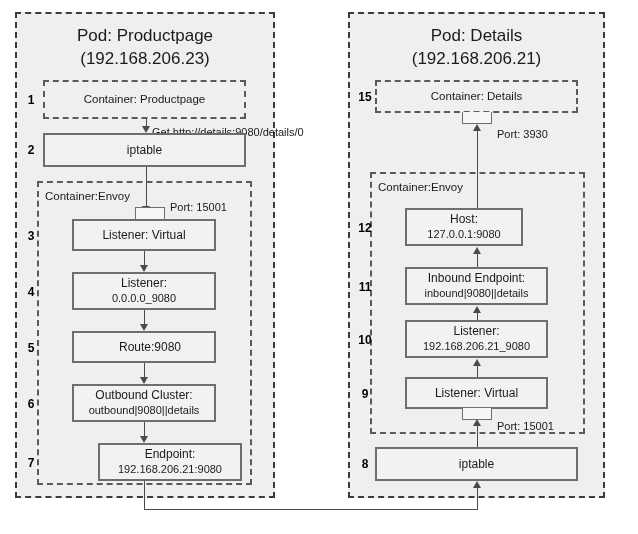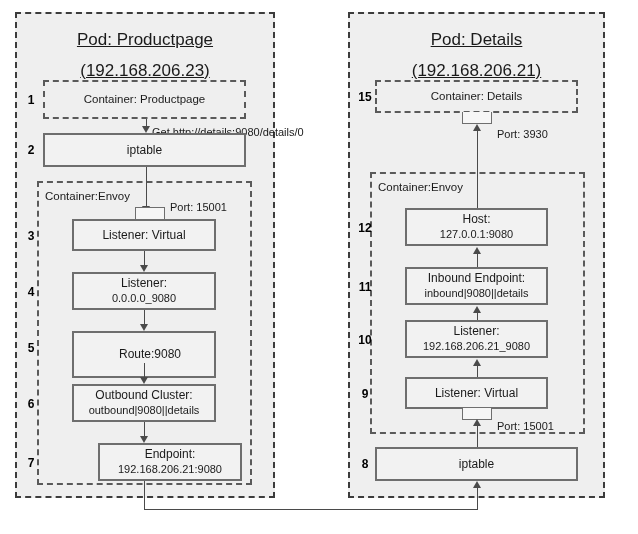--- a/index.html
+++ b/index.html
@@ -22,23 +22,22 @@
     border: 2px dashed #3c3c3c;
     box-sizing: border-box;
   }
   .pod-title {
     position: absolute;
     left: 0;
     right: 0;
     text-align: center;
     font-size: 17px;
     color: #1a1a1a;
-    line-height: 31px;
+    line-height: 23px;
     white-space: pre-line;
-    text-decoration: underline;
   }
   
   .dashbox {
     position: absolute;
     border: 2px dashed #5a5a5a;
     box-sizing: border-box;
     background: transparent;
   }
   .dashbox-label {
     position: absolute;
@@ -150,21 +149,21 @@
 
   <div class="node" style="left:72px; top:272px; width:144px; height:38px;">
     <span class="l1">Listener:</span>
     <span class="l2">0.0.0.0_9080</span>
   </div>
   <div class="step-num" style="left:22px; top:285px;">4</div>
 
   <div class="vline" style="left:144px; top:310px; height:17px;"></div>
   <div class="arrow-down" style="left:140px; top:324px;"></div>
 
-  <div class="node single" style="left:72px; top:331px; width:144px; height:47px;padding-left:12px;">
+  <div class="node single" style="left:72px; top:331px; width:144px; height:32px;padding-left:12px;">
     <span class="l1">Route:9080</span>
   </div>
   <div class="step-num" style="left:22px; top:341px;">5</div>
 
   <div class="vline" style="left:144px; top:363px; height:17px;"></div>
   <div class="arrow-down" style="left:140px; top:377px;"></div>
 
   <div class="node" style="left:72px; top:384px; width:144px; height:38px;">
     <span class="l1">Outbound Cluster:</span>
     <span class="l2">outbound|9080||details</span>
@@ -191,21 +190,21 @@
 
   <div class="notch bottom" style="left:462px; top:112px; width:30px; height:12px;"></div>
   <div class="edge-label" style="left:497px; top:120px;">Port: 3930</div>
 
   <div class="vline" style="left:477px; top:130px; height:80px;"></div>
   <div class="arrow-up" style="left:473px; top:124px;"></div>
 
   <div class="dashbox" style="left:370px; top:172px; width:215px; height:262px;"></div>
   <div class="dashbox-label" style="left:378px; top:181px;">Container:Envoy</div>
 
-  <div class="node" style="left:405px; top:208px; width:143px; height:38px;">
+  <div class="node" style="left:405px; top:208px; width:118px; height:38px;">
     <span class="l1">Host:</span>
     <span class="l2">127.0.0.1:9080</span>
   </div>
   <div class="step-num" style="left:356px; top:221px;">12</div>
 
   <div class="vline" style="left:477px; top:253px; height:17px;"></div>
   <div class="arrow-up" style="left:473px; top:247px;"></div>
 
   <div class="node" style="left:405px; top:267px; width:143px; height:38px;">
     <span class="l1">Inbound Endpoint:</span>

